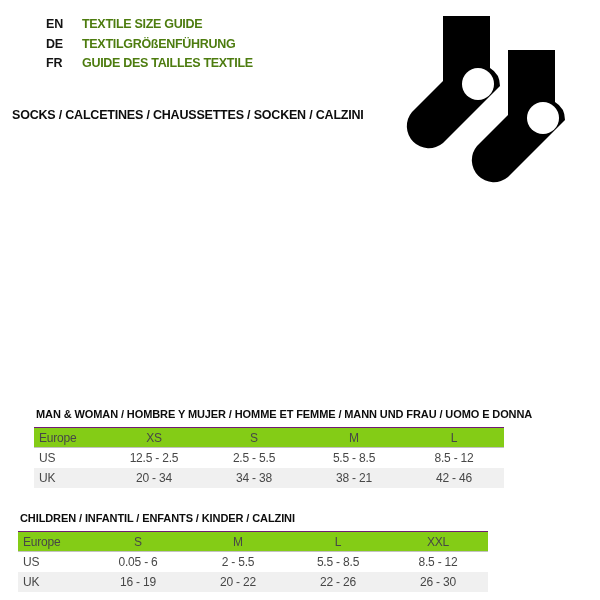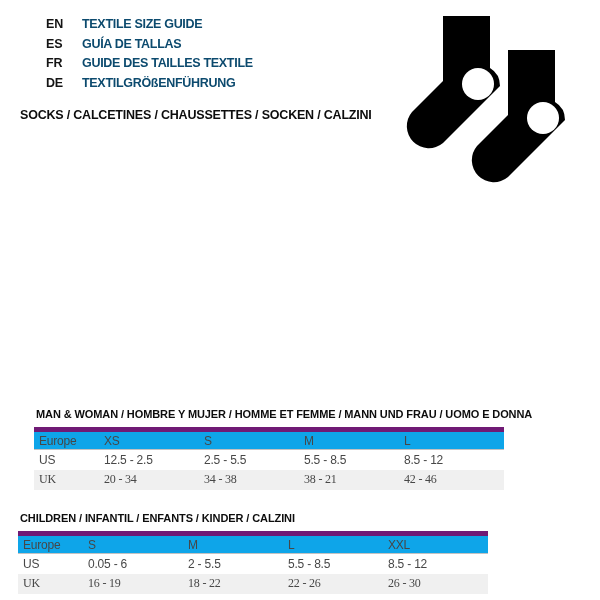--- a/index.html
+++ b/index.html
@@ -13,27 +13,27 @@
 
   
   .lang-list { position: absolute; top: 15px; left: 22px; }
   .lang-row { display: flex; height: 19.5px; line-height: 19.5px; }
   .lang-code {
     width: 36px; font-size: 12.5px; font-weight: bold; color: #141414;
     letter-spacing: -0.2px;
     padding-left: 24px;
   }
   .lang-label {
-    font-size: 12.5px; font-weight: bold; color: #0c4a6e;
+    font-size: 12.5px; font-weight: bold; color: #4d7c0f;
     letter-spacing: -0.3px; white-space: nowrap;
   }
 
   
   .category {
-    position: absolute; top: 108px; left: 20px;
+    position: absolute; top: 108px; left: 12px;
     font-size: 12.5px; font-weight: bold; color: #0d0d0d;
     letter-spacing: -0.2px; white-space: nowrap;
   }
 
   
   .socks-wrap { position: absolute; top: 10px; left: 398px; width: 200px; height: 185px; }
 
   
   .table-section { position: absolute; left: 0; width: 600px; }
   .section-man { top: 407px; padding-left: 16px; }
@@ -43,52 +43,48 @@
     font-size: 11px; font-weight: bold; color: #0d0d0d;
     letter-spacing: -0.1px; line-height: 14px; white-space: nowrap;
   }
   table.size-table {
     border-collapse: collapse; table-layout: fixed;
     width: 470px; margin: 6px 0 0 18px;
   }
   .size-table tr { height: 20px; }
   .size-table th, .size-table td {
     padding: 0; font-size: 12px; font-weight: normal;
-    color: #474747; text-align: left; vertical-align: middle;
+    color: #474747; text-align: center; vertical-align: middle;
     letter-spacing: -0.2px;
   }
   .size-table th:first-child, .size-table td:first-child {
     text-align: left; padding-left: 5px;
   }
   .size-table thead tr {
-    background: #0ea5e9;
-    border-top: 5px solid #701a75;
+    background: #84cc16;
+    border-top: 1px solid #701a75;
     border-bottom: 1px solid #c2c2c2;
   }
-  .size-table tbody tr.row-alt { background: #f0f0f0; font-family: Liberation Serif, serif; }
+  .size-table tbody tr.row-alt { background: #f0f0f0; }
 </style>
 </head>
 <body>
 
 <div class="lang-list">
   <div class="lang-row">
     <span class="lang-code">EN</span>
     <span class="lang-label">TEXTILE SIZE GUIDE</span>
   </div>
   <div class="lang-row">
-    <span class="lang-code">ES</span>
-    <span class="lang-label">GUÍA DE TALLAS</span>
+    <span class="lang-code">DE</span>
+    <span class="lang-label">TEXTILGRÖßENFÜHRUNG</span>
   </div>
   <div class="lang-row">
     <span class="lang-code">FR</span>
     <span class="lang-label">GUIDE DES TAILLES TEXTILE</span>
-  </div>
-  <div class="lang-row">
-    <span class="lang-code">DE</span>
-    <span class="lang-label">TEXTILGRÖßENFÜHRUNG</span>
   </div>
 </div>
 
 <div class="category">SOCKS / CALCETINES / CHAUSSETTES / SOCKEN / CALZINI</div>
 
 <div class="socks-wrap">
   <svg width="200" height="185" viewBox="0 0 200 185" xmlns="http://www.w3.org/2000/svg">
     <defs>
       <path id="sockShape" d="M45,0 L92,0 L92,52 Q102,58 102,70 L45,127 A22,22 0 0 1 14,96 L45,65 Z"></path>
     </defs>
@@ -166,19 +162,19 @@
       <tr>
         <td>US</td>
         <td>0.05 - 6</td>
         <td>2 - 5.5</td>
         <td>5.5 - 8.5</td>
         <td>8.5 - 12</td>
       </tr>
       <tr class="row-alt">
         <td>UK</td>
         <td>16 - 19</td>
-        <td>18 - 22</td>
+        <td>20 - 22</td>
         <td>22 - 26</td>
         <td>26 - 30</td>
       </tr>
     </tbody>
   </table>
 </div>
 
 </body></html>

